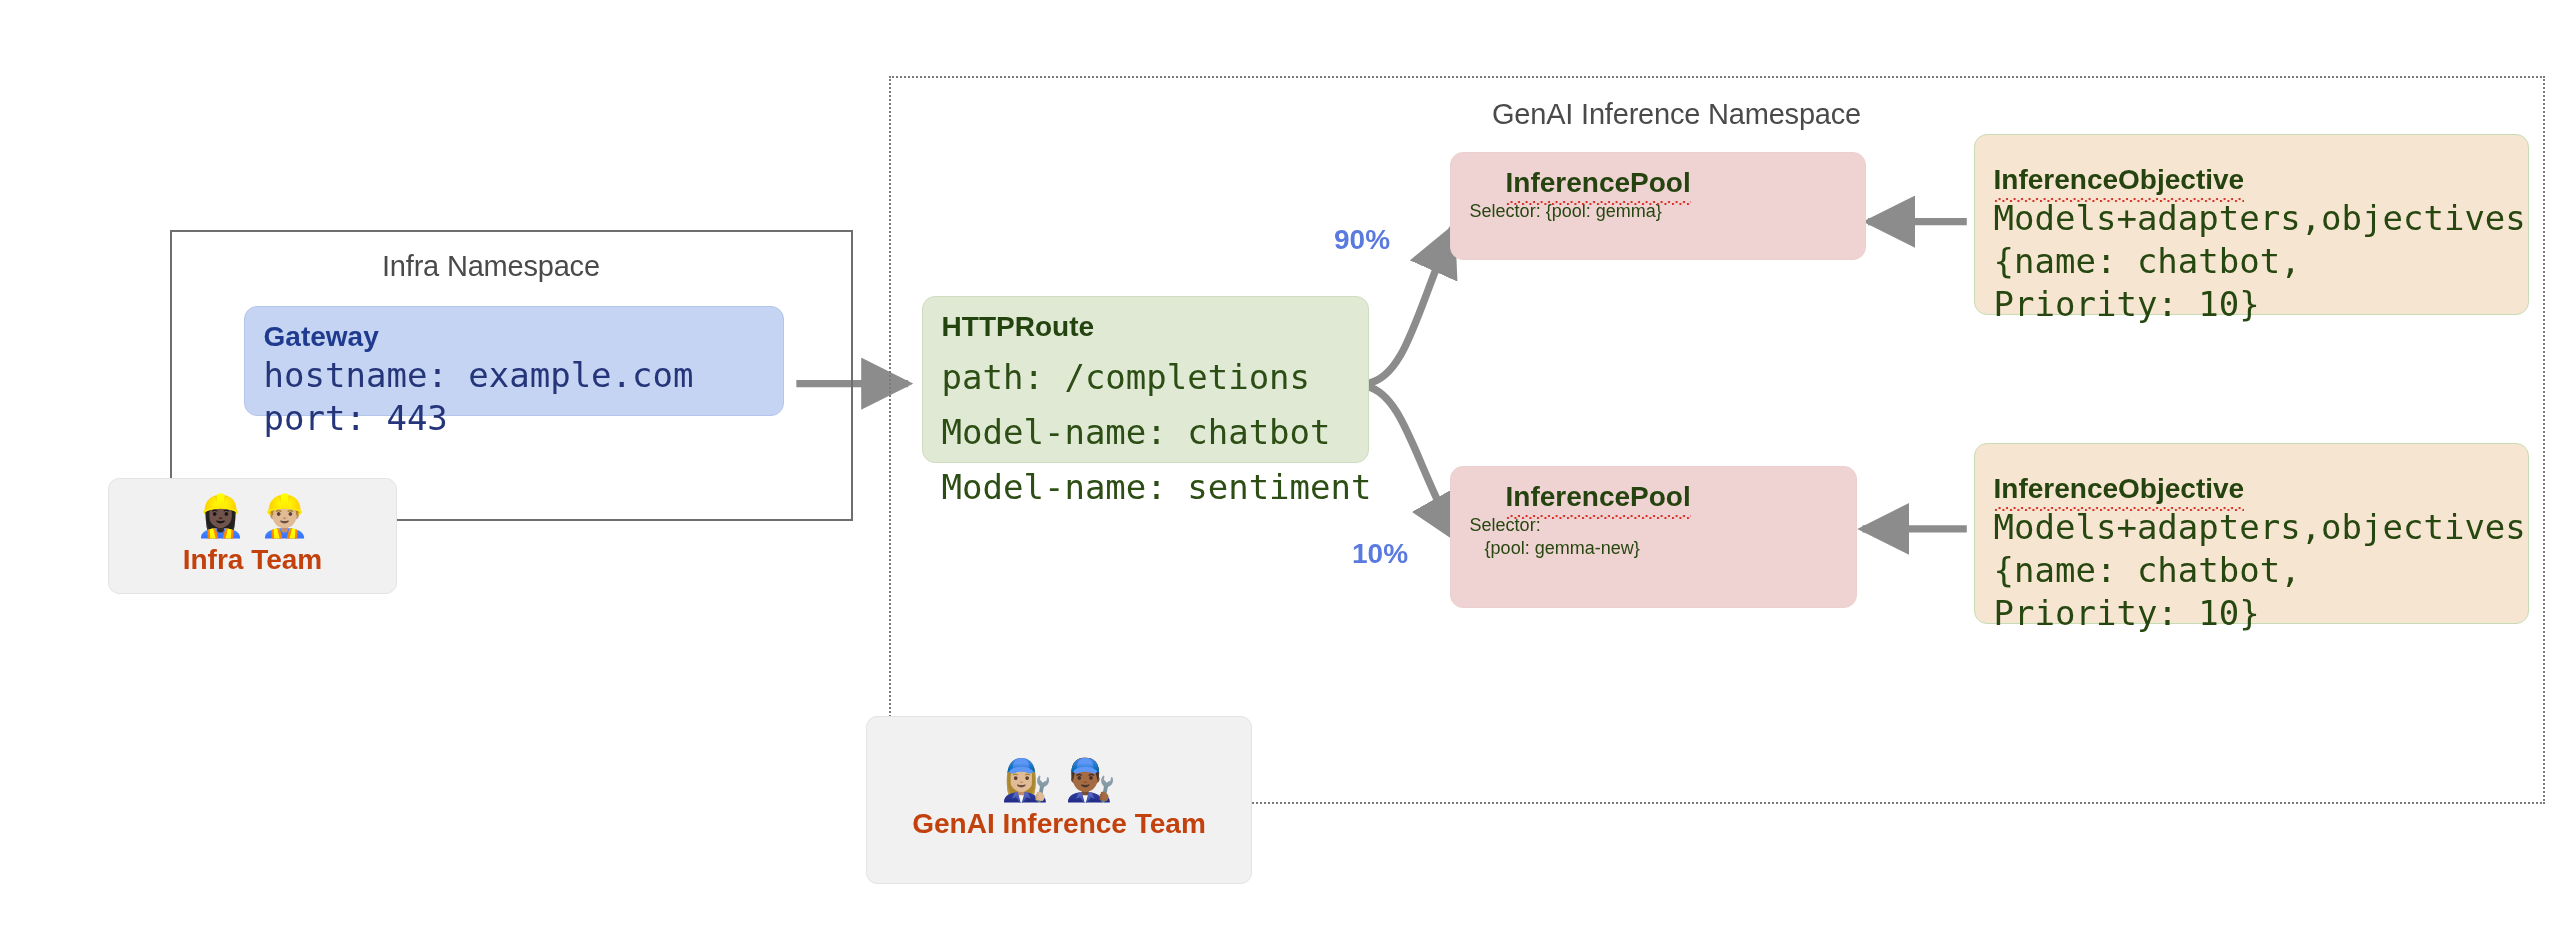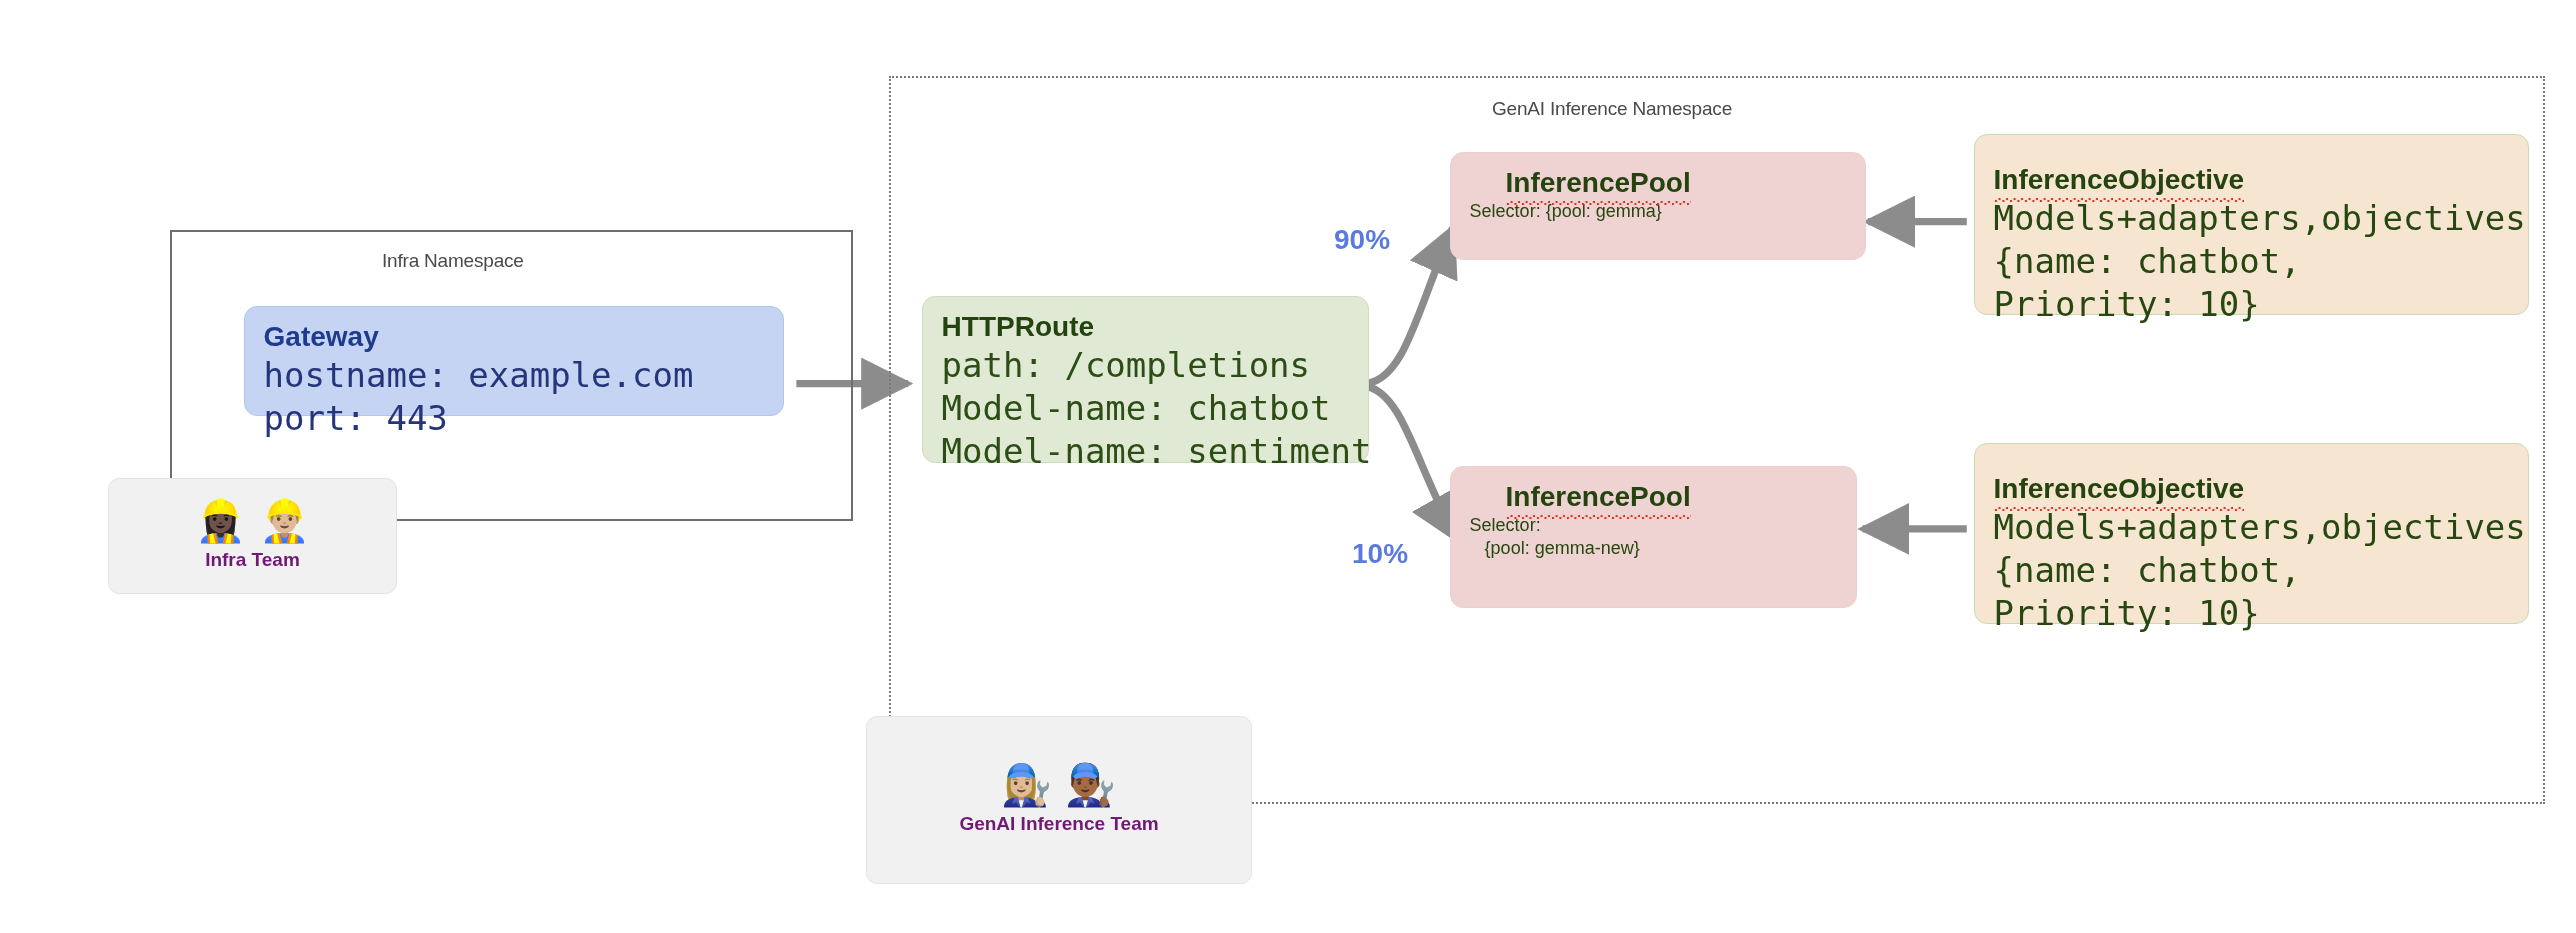--- a/index.html
+++ b/index.html
@@ -27,21 +27,21 @@
   }
   .ns-dotted {
     position: absolute;
     border: 2.8px dotted #7a7a7a;
     background: transparent;
     box-sizing: border-box;
   }
   .ns-title {
     position: absolute;
     color: #4a4a4a;
-    font-size: 19px;
+    font-size: 29px;
     font-family: "Liberation Sans", sans-serif;
     white-space: nowrap;
     letter-spacing: -0.2px;
   }
 
   
   .card {
     position: absolute;
     box-sizing: border-box;
     border-radius: 13px;
@@ -66,21 +66,21 @@
     border: 1.9px solid #b3c5ea;
   }
   .card.gateway .title { color: #1f3b8f; }
   .card.gateway .line  { color: #25357a; }
 
   .card.httproute {
     background: #dfe9d4;
     border: 1.9px solid #cfdcc2;
   }
   .card.httproute .title { color: #23430f; }
-  .card.httproute .line  { color: #2c4d14; }
+  .card.httproute .line  { color: #2c4d14; margin-top: 12px; }
 
   .card.pool {
     background: #efd3d3;
     border: 1.9px solid #ecd0d0;
   }
   .card.pool .title { color: #24430f; margin-left: 36px; }
   .card.pool .line {
     color: #26470f;
     font-family: "Liberation Sans", sans-serif;
     font-size: 18px;
@@ -126,23 +126,23 @@
   }
   .team .emojis {
     font-size: 41px;
     line-height: 1;
     letter-spacing: 13px;
     padding-left: 13px;
     font-family: "DejaVu Sans", sans-serif;
   }
   .team .team-label {
     margin-top: 7.5px;
-    font-size: 19px;
+    font-size: 28px;
     font-weight: bold;
-    color: #701a75;
+    color: #c2410c;
     white-space: nowrap;
     font-family: "Liberation Sans", sans-serif;
   }
 
   
   .edge-label {
     position: absolute;
     font-size: 28px;
     font-weight: bold;
     color: #5b7ae0;

